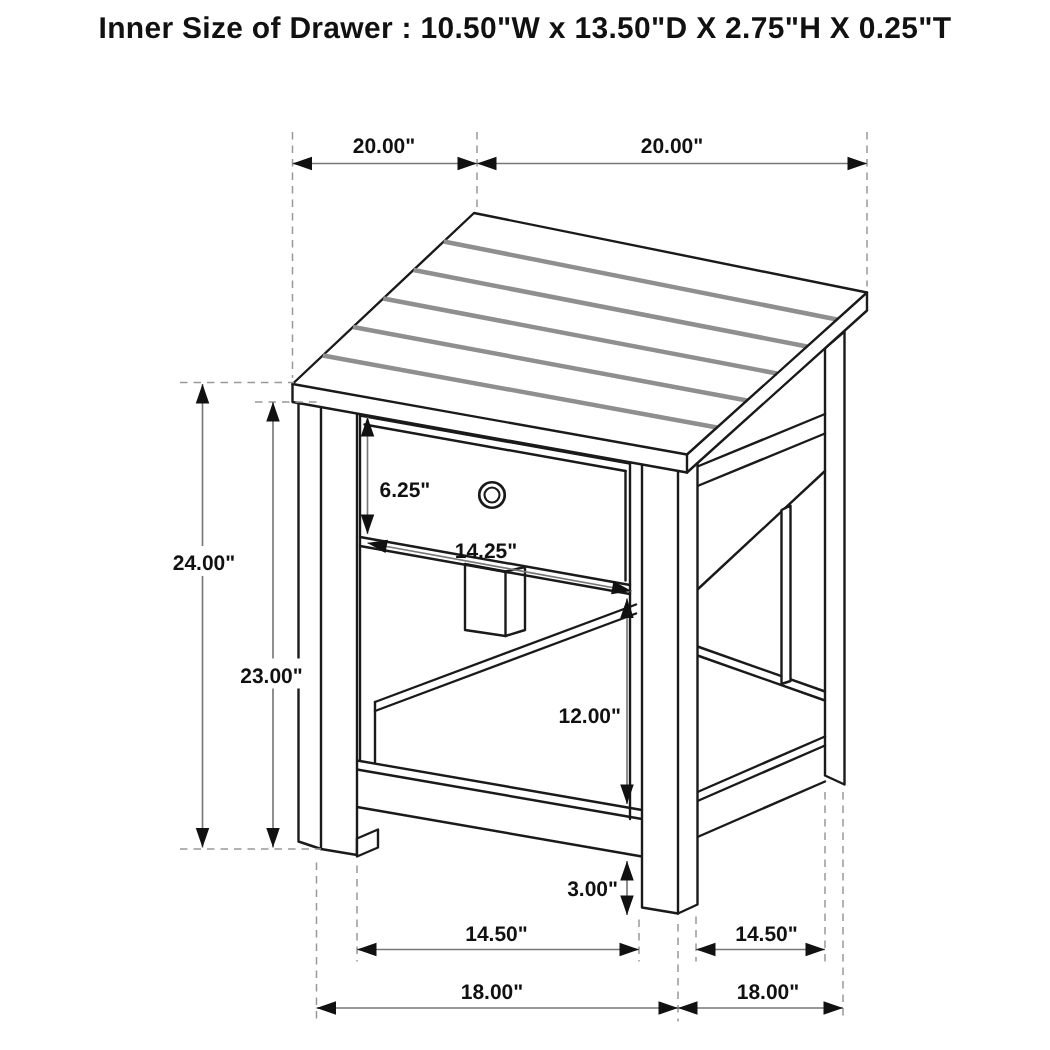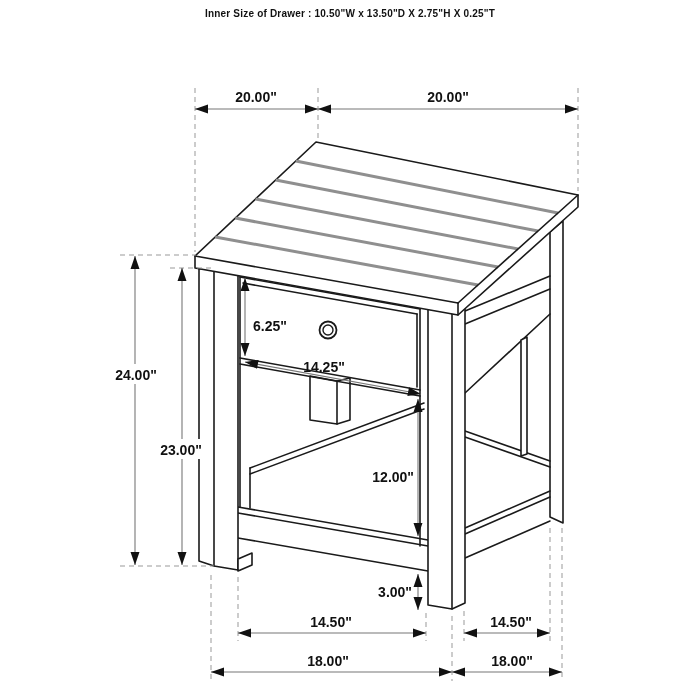--- a/index.html
+++ b/index.html
@@ -1,19 +1,19 @@
 <!DOCTYPE html>
 <html><head>
 <meta charset="utf-8">
 <style>
   html,body{margin:0;padding:0;background:#fff;}
   .page{position:relative;width:700px;height:700px;background:#ffffff;overflow:hidden;
         font-family:"Liberation Sans", sans-serif;}
   .title{position:absolute;top:8px;left:0;width:100%;text-align:center;
-         font-size:10px;font-weight:bold;color:#111;letter-spacing:0.2px;}
+         font-size:20px;font-weight:bold;color:#111;letter-spacing:0.2px;}
   svg{position:absolute;top:0;left:0;}
   .tline{stroke:#1a1a1a;stroke-width:1.6;fill:none;stroke-linecap:round;}
   .tfill{fill:#ffffff;stroke:#1a1a1a;stroke-width:1.6;stroke-linejoin:round;}
   .plank{stroke:#8f8f8f;stroke-width:3;fill:none;}
   .dim{stroke:#777777;stroke-width:1.1;fill:none;}
   .ext{stroke:#999999;stroke-width:1;fill:none;stroke-dasharray:5 4;}
   .arr{fill:#111111;stroke:none;}
   .lbl{font-size:14px;font-weight:bold;fill:#111111;}
   .lblbg{fill:#ffffff;}
 </style>

